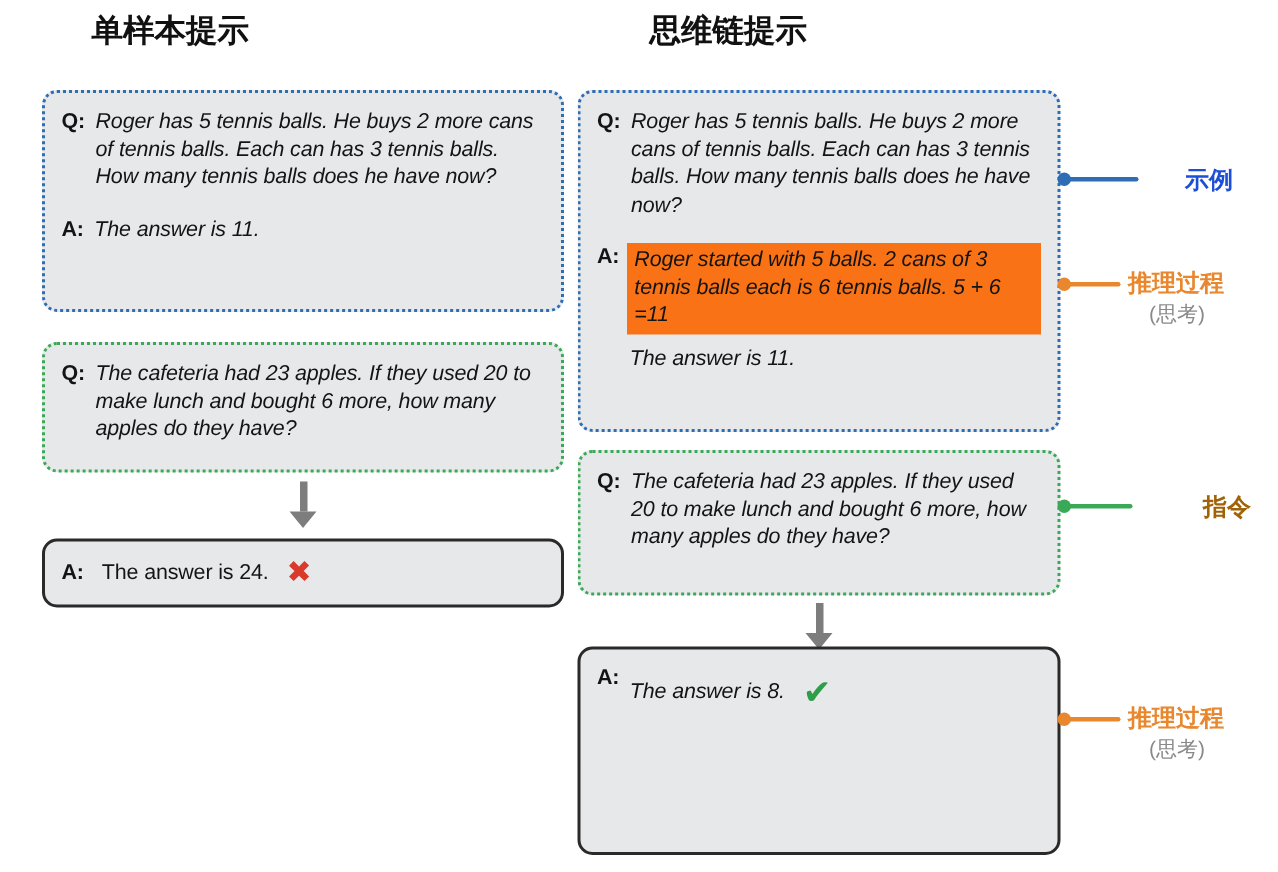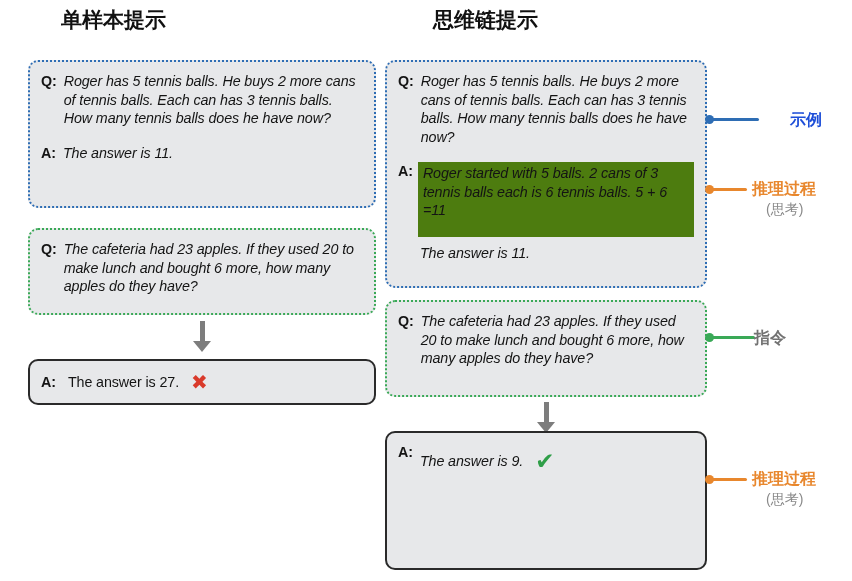--- a/index.html
+++ b/index.html
@@ -15,21 +15,21 @@
   .b-blue  { border:2.6px dotted #2e6db4; }
   .b-green { border:2.6px dotted #3aa957; }
   .b-solid { border:2.6px solid #2a2a2a; }
   .v-center { display:flex; align-items:center; }
 
   .qa { display:flex; gap:7px; font-size:14.3px; line-height:1.3; letter-spacing:-0.1px; }
   .qa + .qa { margin-top:16px; }
   .qa-label { font-weight:700; flex:0 0 auto; }
   .qa-text, .qa-content { flex:1 1 auto;font-style:italic; }
 
-  .hl { background:#4d7c0f; padding:2px 5px 17px 5px; margin-left:-2px; }
+  .hl { background:#f97316; padding:2px 5px 3px 5px; margin-left:-2px; }
   .ans-line { margin-top:7px; }
   .inline-row { display:flex; align-items:center; gap:12px; }
 
   .x-icon { color:#d93a2b; font-size:20px; font-weight:700; line-height:1; }
   .check-icon { color:#2f9e48; font-size:23px; font-weight:700; line-height:1; }
 
   .down-arrow { position:absolute; display:flex; flex-direction:column; align-items:center; }
   .stem { width:5px; height:20px; background:#7d7d7d; }
   .head { width:0; height:0; border-left:9px solid transparent; border-right:9px solid transparent; border-top:11px solid #7d7d7d; }
 
@@ -65,21 +65,21 @@
   </div>
 
   <div class="down-arrow" style="left:193px; top:321px;">
     <div class="stem"></div>
     <div class="head"></div>
   </div>
 
   <div class="box b-solid v-center" style="left:28px; top:359px; width:348px; height:46px;">
     <div class="qa inline-row" style="width:100%;">
       <span class="qa-label">A:</span>
-      <span>The answer is 27.</span>
+      <span>The answer is 24.</span>
       <span class="x-icon">✖</span>
     </div>
   </div>
 
   <div class="col-title" style="left:400px; top:6px;">思维链提示</div>
   <div class="col-sub" style="left:385px; top:34px;">
     <span>使用</span><span class="emph">推理</span><span>思维链提示</span>
   </div>
 
   <div class="box b-blue" style="left:385px; top:60px; width:322px; height:228px;">
@@ -106,38 +106,38 @@
   <div class="down-arrow" style="left:537px; top:402px;">
     <div class="stem"></div>
     <div class="head"></div>
   </div>
 
   <div class="box b-solid" style="left:385px; top:431px; width:322px; height:139px;">
     <div class="qa">
       <span class="qa-label">A:</span>
       <div class="qa-content">
         <div class="ans-line inline-row">
-          <span>The answer is 9.</span>
+          <span>The answer is 8.</span>
           <span class="check-icon">✔</span>
         </div>
       </div>
     </div>
   </div>
 
   <div class="conn" style="left:707px; top:118px; width:52px; background:#2e6db4;"></div>
   <div class="conn-dot" style="left:705px; top:115px; background:#2e6db4;"></div>
   <div class="ann" style="left:766px; top:110px; color:#1d4ed8;margin-left:24px;">示例</div>
 
   <div class="conn" style="left:707px; top:188px; width:40px; background:#e8872d;"></div>
   <div class="conn-dot" style="left:705px; top:185px; background:#e8872d;"></div>
   <div class="ann" style="left:752px; top:179px; color:#e8872d;">推理过程</div>
   <div class="ann-sub" style="left:766px; top:201px;">(思考)</div>
 
   <div class="conn" style="left:707px; top:336px; width:48px; background:#3aa957;"></div>
   <div class="conn-dot" style="left:705px; top:333px; background:#3aa957;"></div>
-  <div class="ann" style="left:754px; top:328px; color:#737373;">指令</div>
+  <div class="ann" style="left:802px; top:328px; color:#a16207;">指令</div>
 
   <div class="conn" style="left:707px; top:478px; width:40px; background:#e8872d;"></div>
   <div class="conn-dot" style="left:705px; top:475px; background:#e8872d;"></div>
   <div class="ann" style="left:752px; top:469px; color:#e8872d;">推理过程</div>
   <div class="ann-sub" style="left:766px; top:491px;">(思考)</div>
 
 </div>
 
 </body></html>

